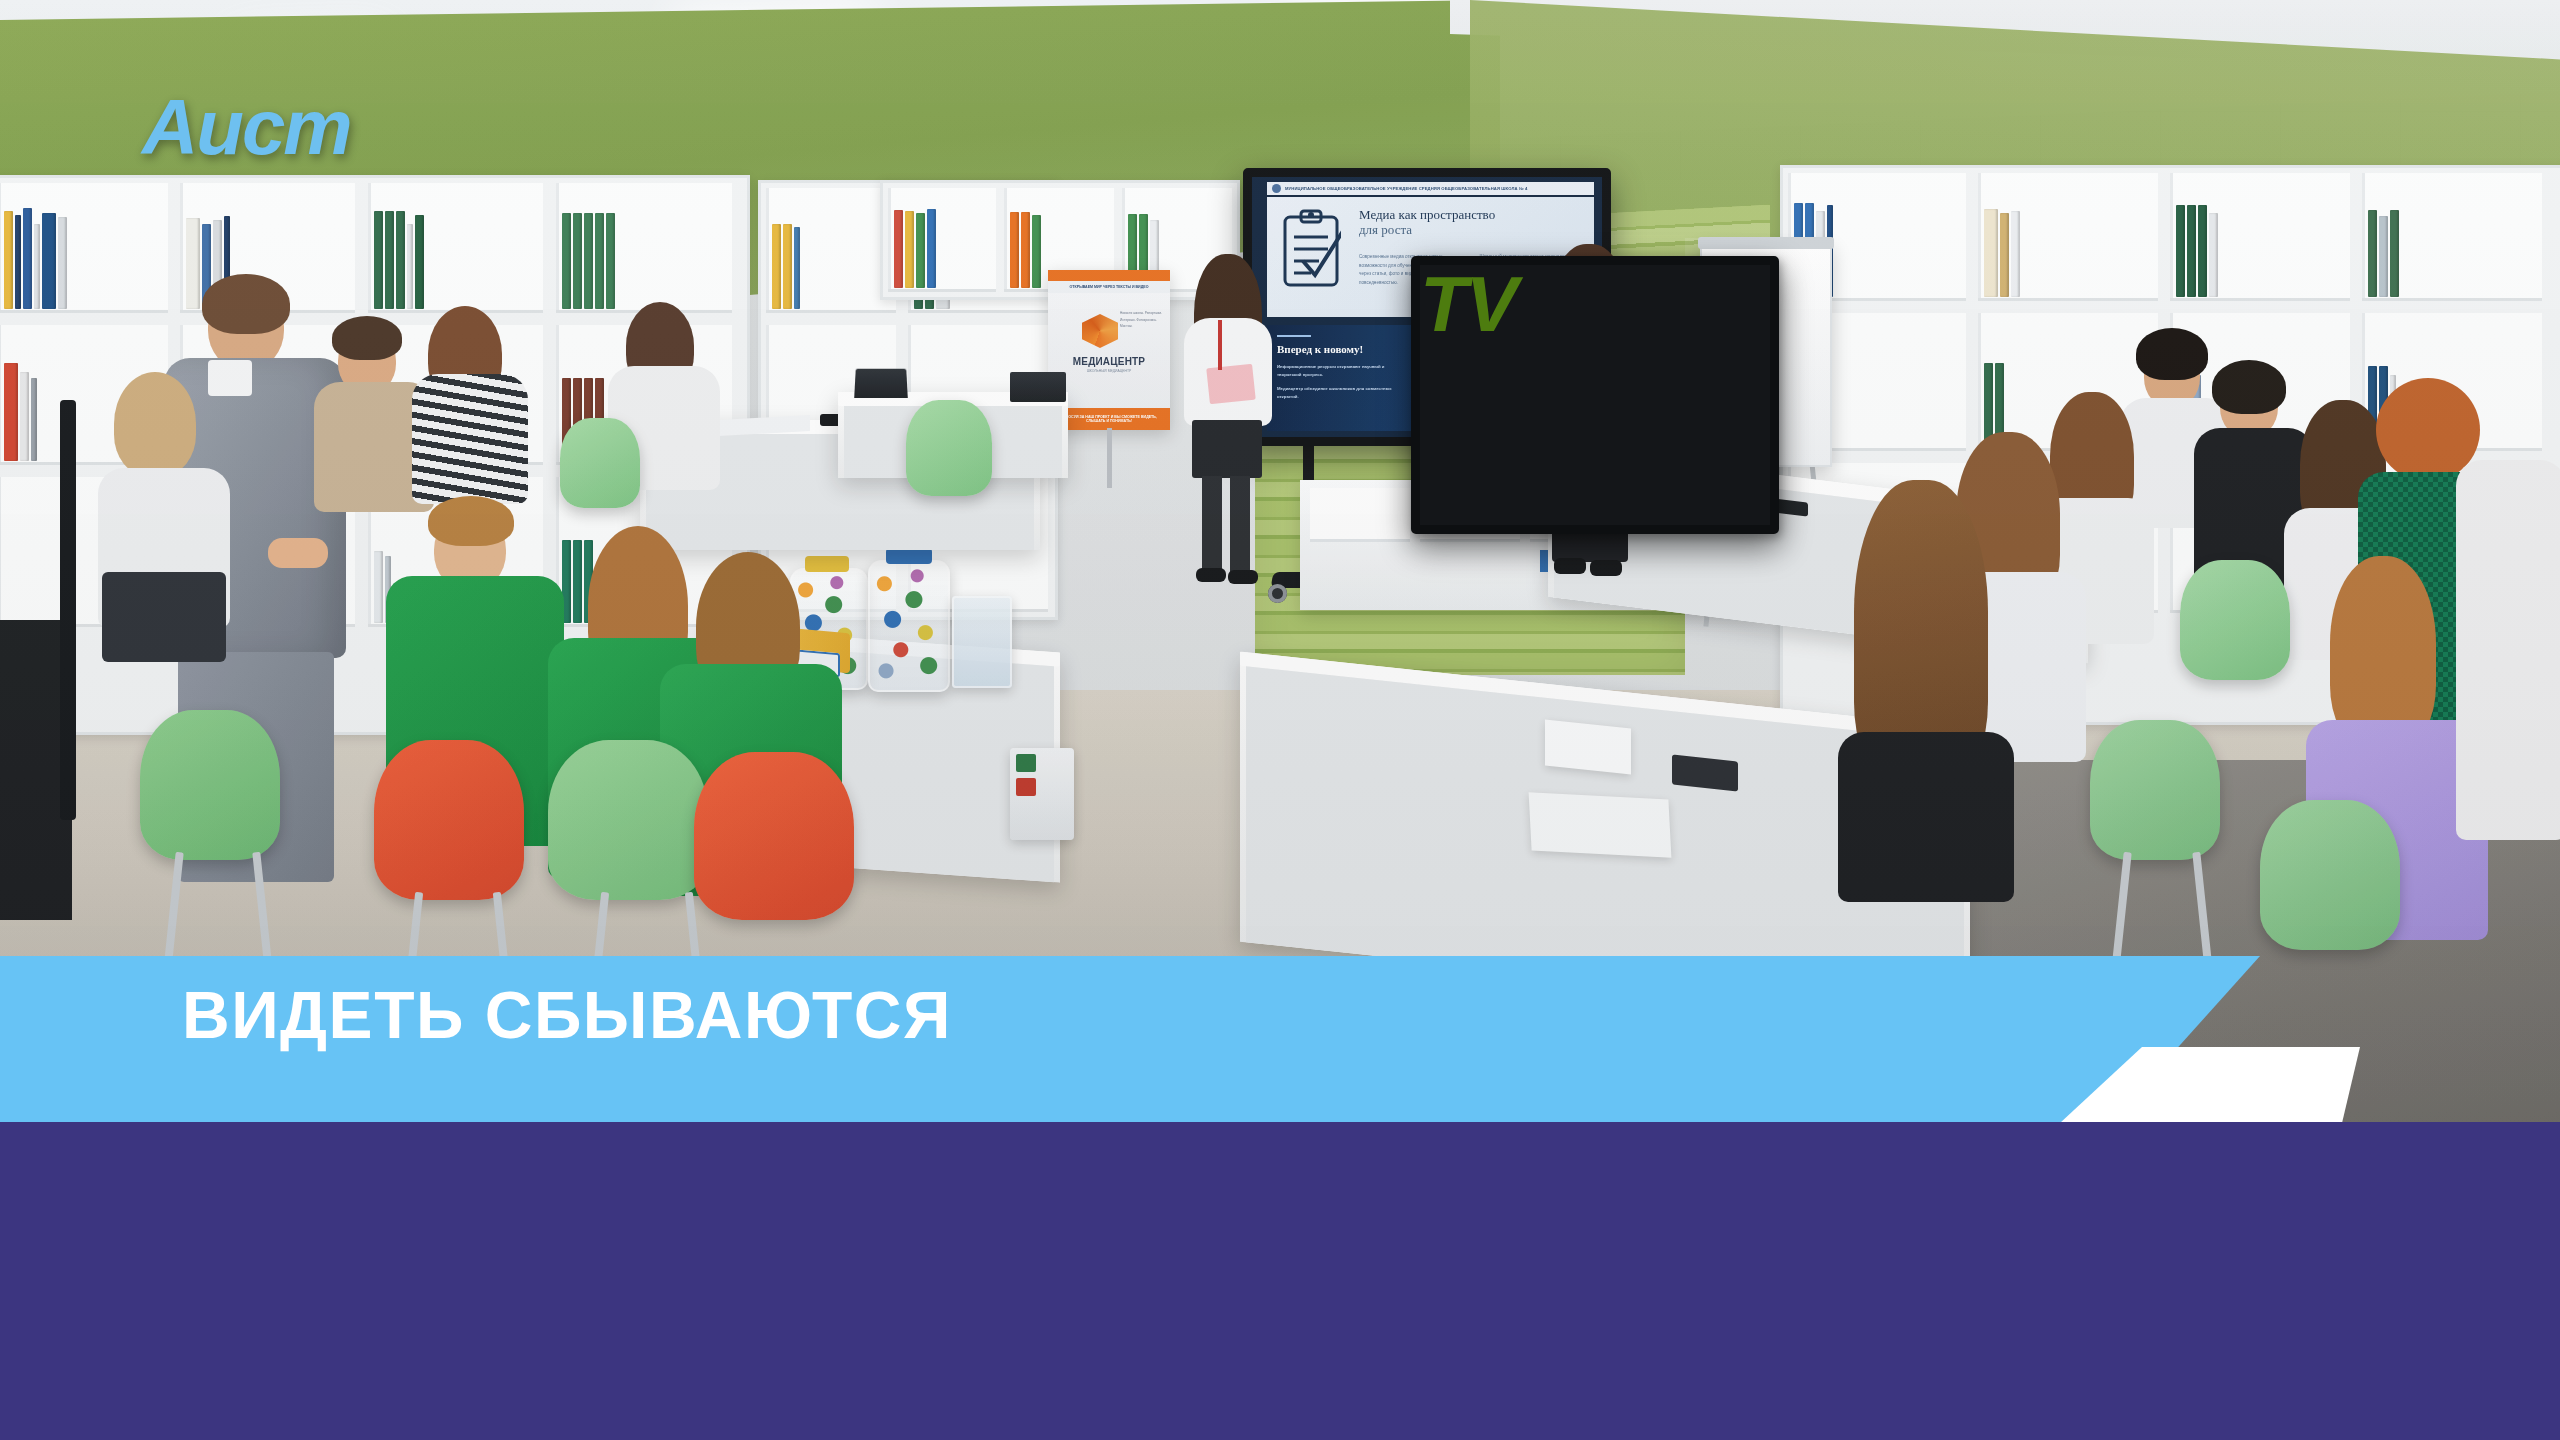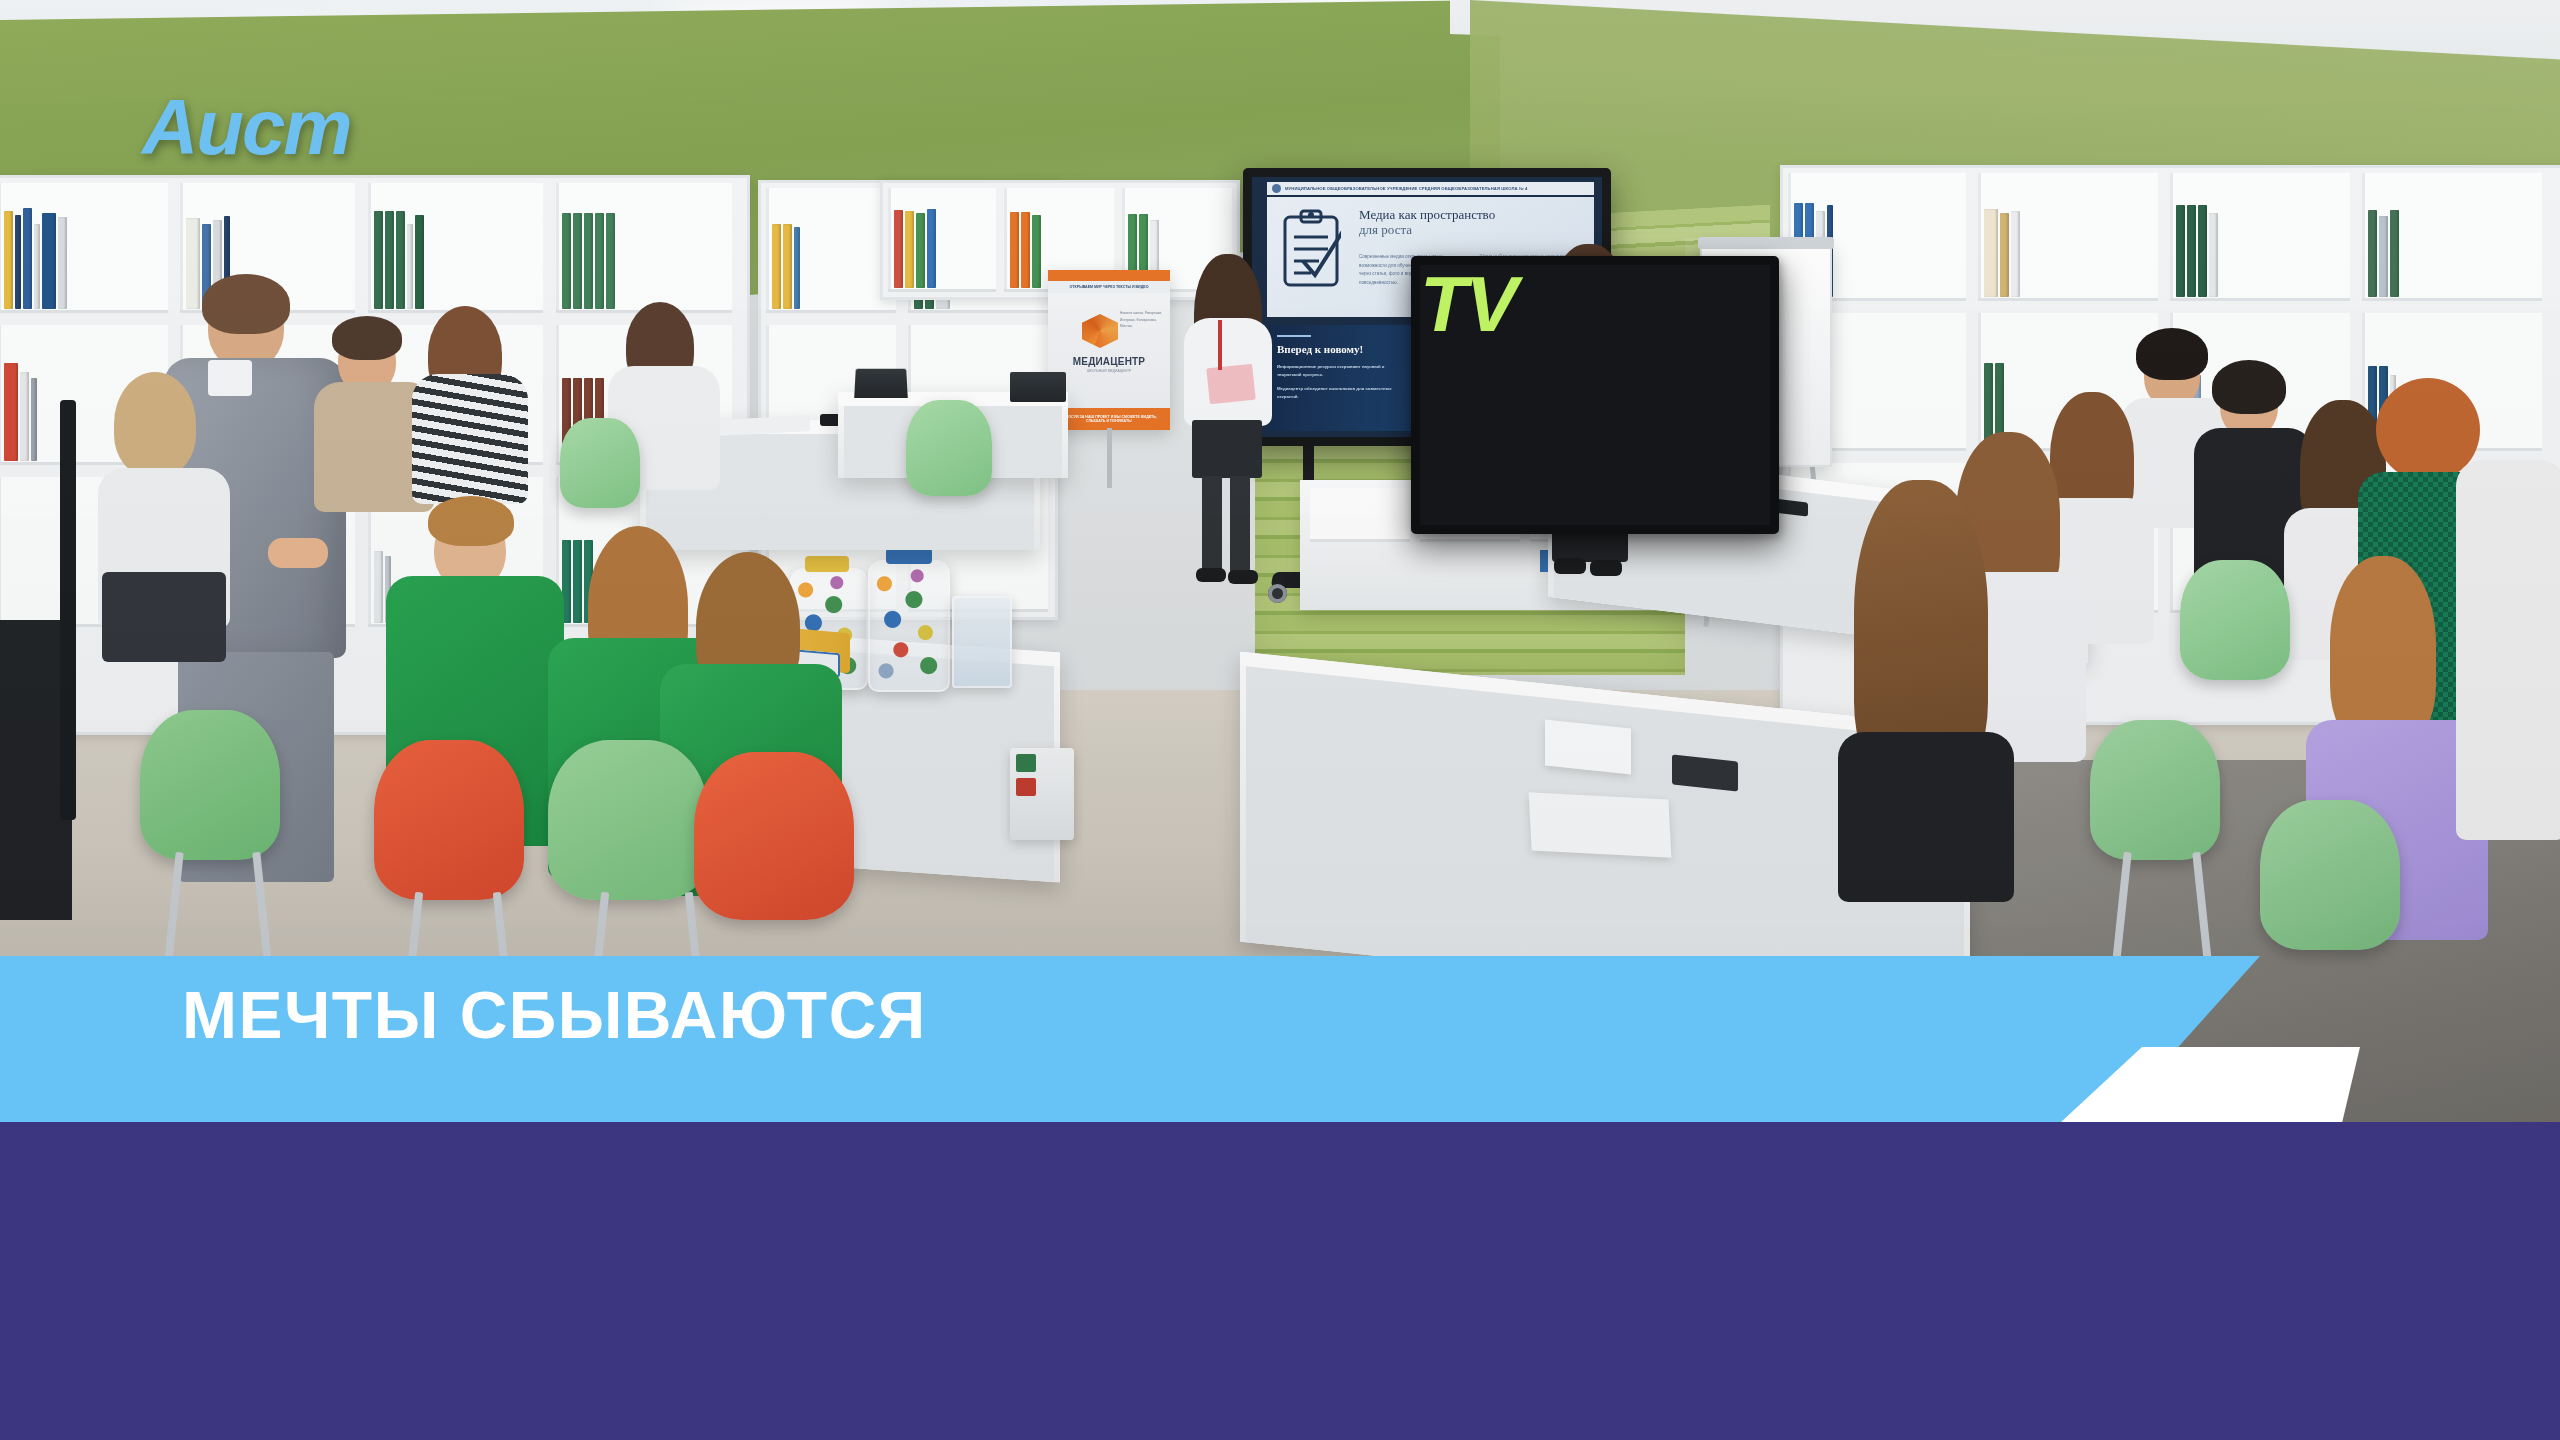--- a/index.html
+++ b/index.html
@@ -246,21 +246,21 @@
   .tone{position:absolute;inset:0;background:linear-gradient(180deg,rgba(255,255,255,.05),rgba(0,0,0,.08));pointer-events:none;}
 
   
   .logo{
     position:absolute;left:168px;top:88px;
     font-weight:bold;font-style:italic;
     font-size:78px;line-height:1;letter-spacing:-2px;
     filter:drop-shadow(2px 4px 5px rgba(0,0,0,.35));
     user-select:none;white-space:nowrap;
   }
-  .logo .tv{color:#bef264;}
+  .logo .tv{color:#4d7c0f;}
   .logo .aist{color:#6ec0f0;margin-left:-26px;}
 
   
   .banner{position:absolute;left:0;top:956px;width:2560px;height:484px;}
 
   .blue-bar{
     position:absolute;left:0;top:0;width:2260px;height:167px;
     background:#67c3f5;
     clip-path:polygon(0 0, 2260px 0, 2110px 167px, 0 167px);
   }
@@ -802,19 +802,19 @@
 
   <div class="logo">
     <span class="tv">TV</span><span class="aist">Аист</span>
   </div>
 
   <div class="banner">
     <div class="blue-bar"></div>
     <div class="white-wedge"></div>
     <div class="purple-bar"></div>
 
-    <div class="kicker">МЕЧТЫ СБЫВАЮТСЯ</div>
+    <div class="kicker">ВИДЕТЬ СБЫВАЮТСЯ</div>
 
     <div class="subhead">
     </div>
   </div>
 
 </div>
 
 </body></html>

